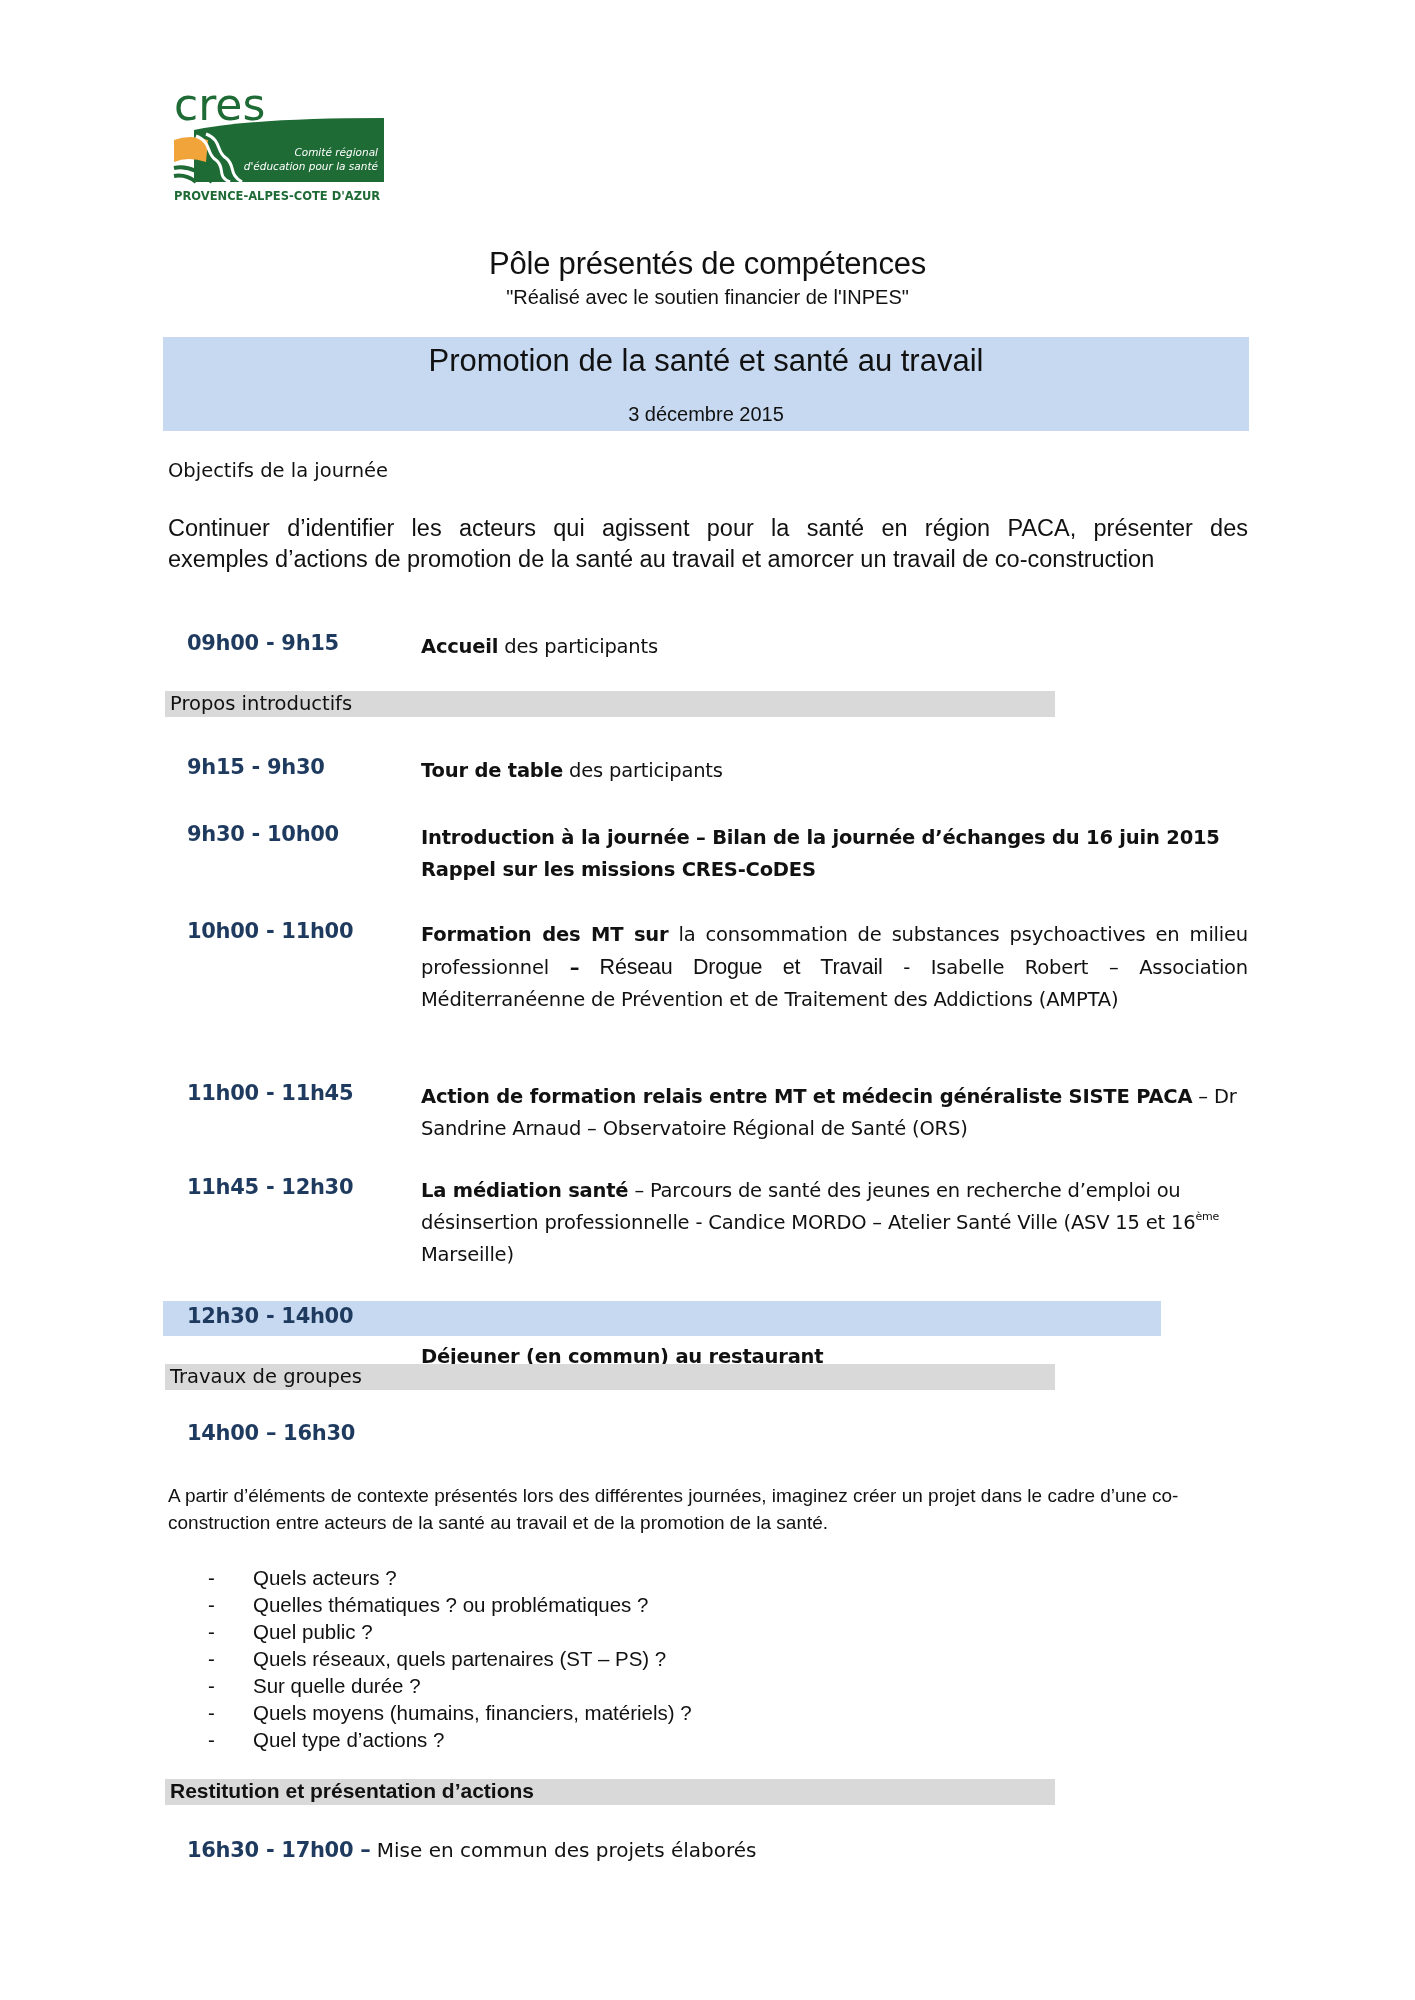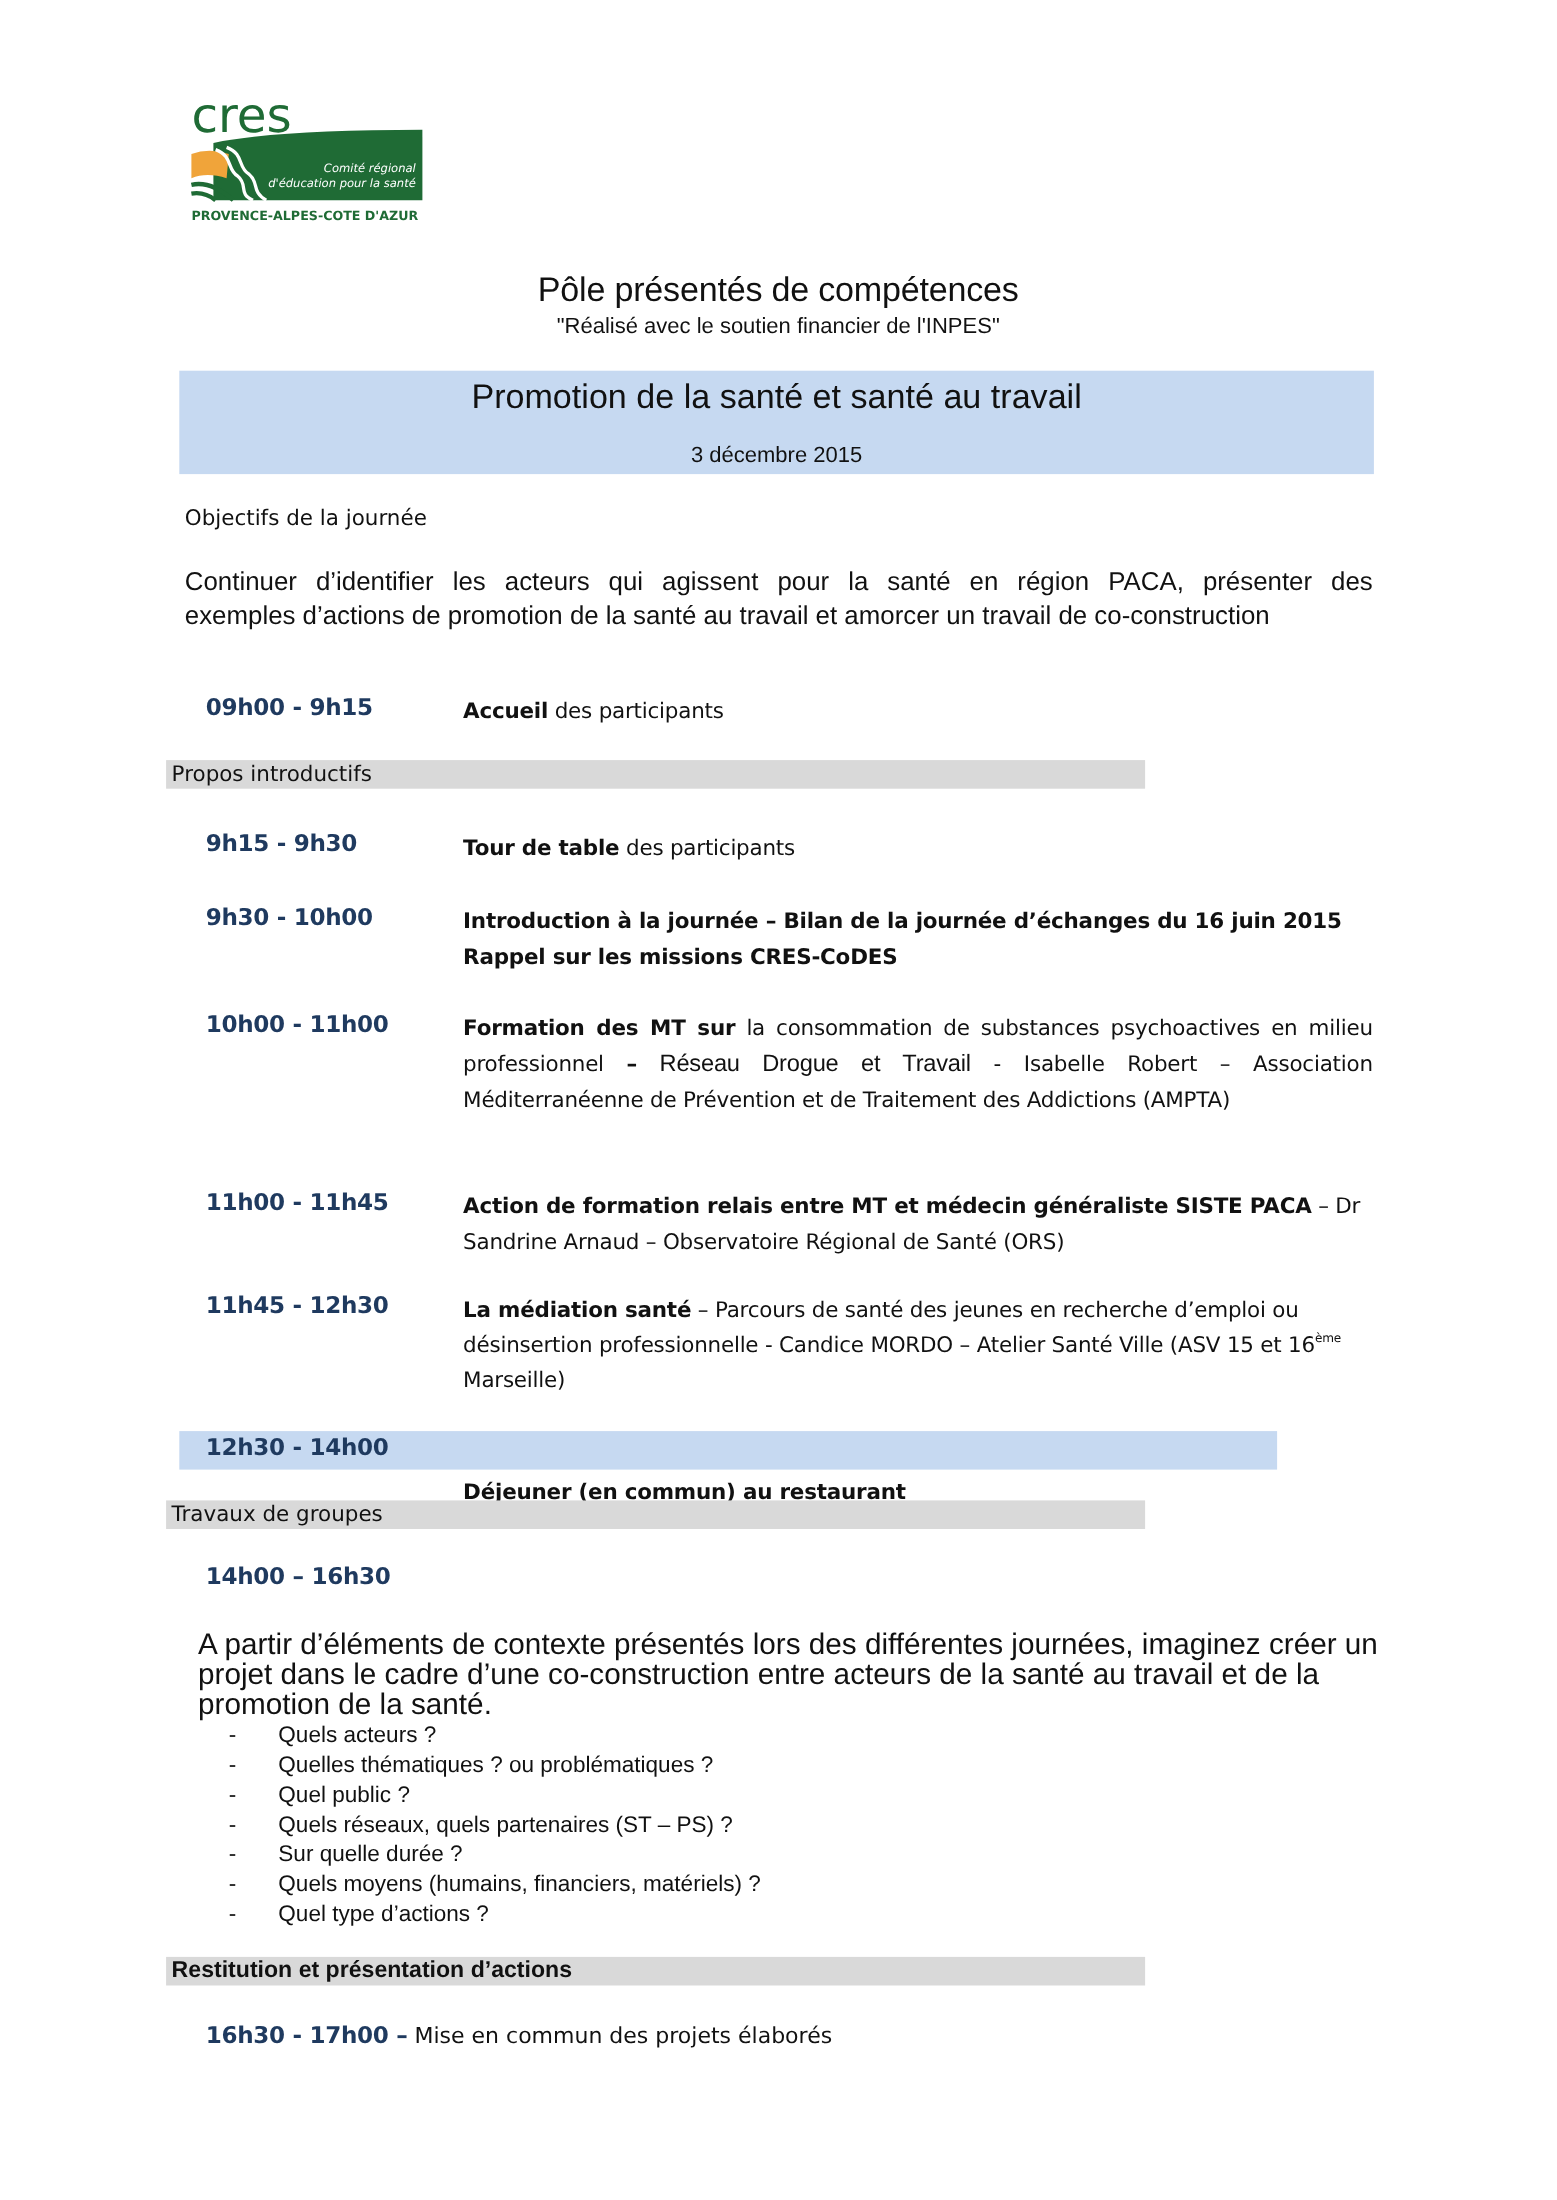--- a/index.html
+++ b/index.html
@@ -22,27 +22,27 @@
     .objectifs-text { left: 168px; top: 513px; width: 1080px; font-size: 23.5px; line-height: 31px; text-align: justify; }
     .objectifs-text span.last { display: block; text-align: left; }
 
     .time { color: #1f3a5f; font-weight: bold; font-size: 23px; font-family: "DejaVu Sans", sans-serif; font-size: 21px; letter-spacing: -0.3px; margin-left: 19px; }
     .row { left: 168px; width: 1080px; }
     .row .time { position: absolute; left: 0; top: 0; }
     .row .desc { position: absolute; left: 253px; top: 0; width: 827px; font-family: "DejaVu Sans", sans-serif; font-size: 19.5px; line-height: 32px; letter-spacing: -0.2px; text-align: justify; }
     .row .desc b { font-weight: bold; }
     .row .desc sup { font-size: 11px; vertical-align: 9px; line-height: 0; }
 
-    .gray-band { left: 151px; width: 890px; height: 26px; background: #d9d9d9; }
+    .gray-band { left: 165px; width: 890px; height: 26px; background: #d9d9d9; }
     .gray-band .label { position: absolute; left: 5px; top: 1px; font-family: "DejaVu Sans", sans-serif; font-size: 19.5px; }
     .gray-band .label.bold { font-family: "Liberation Sans", sans-serif; font-weight: bold; font-size: 21px; top: 0; }
 
     .lunch-band { left: 163px; top: 1301px; width: 998px; height: 35px; background: #c6d9f1; }
 
-    .groups-text { left: 180px; top: 1482px; width: 1080px; font-size: 27px; line-height: 27px; }
+    .groups-text { left: 168px; top: 1482px; width: 1080px; font-size: 19px; line-height: 27px; }
     .bullets { left: 168px; top: 1564px; width: 900px; font-size: 20.5px; line-height: 27px; }
     .bullet { position: relative; height: 27px; }
     .bullet .dash { position: absolute; left: 40px; }
     .bullet .btext { position: absolute; left: 85px; }
 
     .final-row { left: 168px; top: 1838px; }
     .final-row .text { font-size: 21.5px; font-family: "DejaVu Sans", sans-serif; font-size: 20px; }
   </style>
 </head>
 <body>

